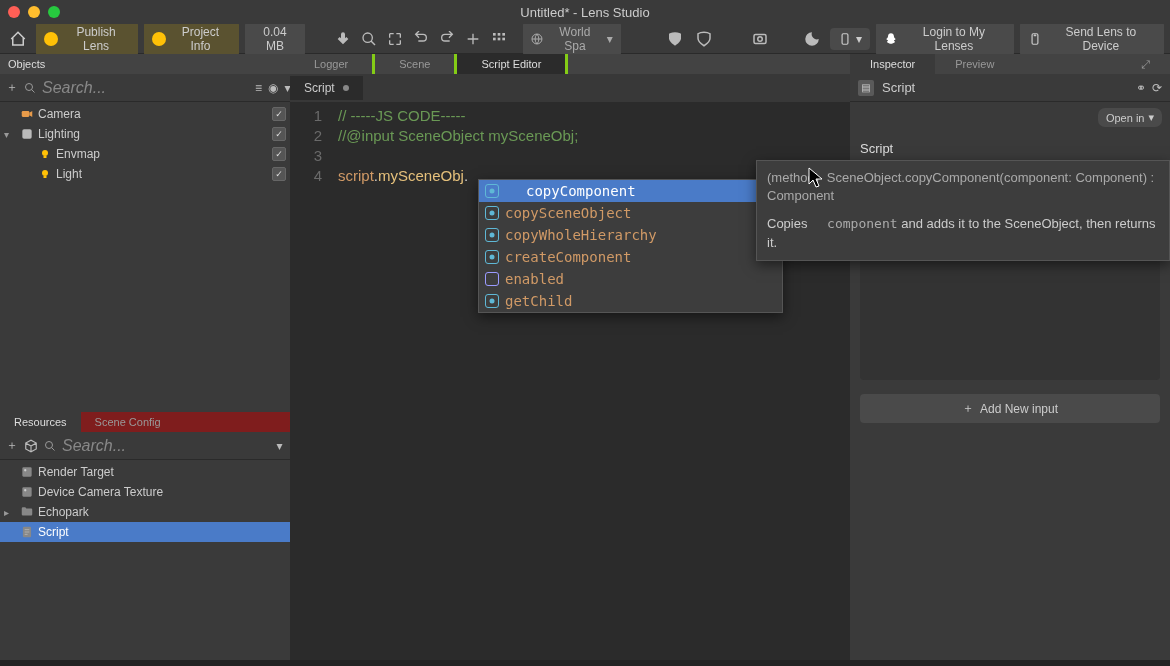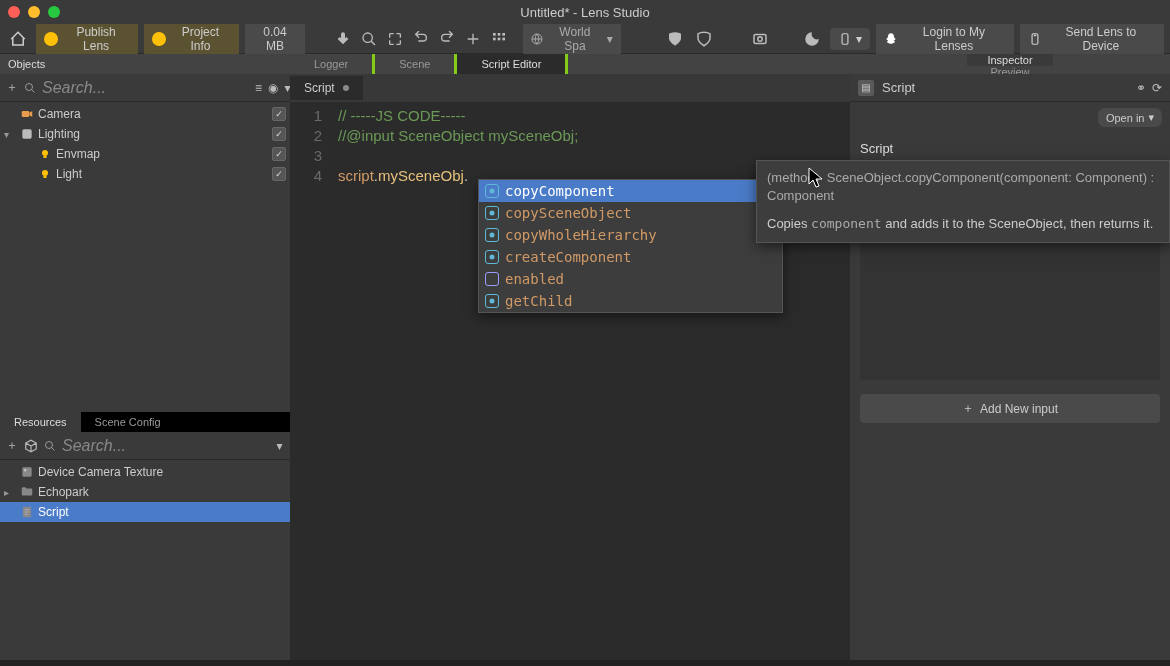--- a/index.html
+++ b/index.html
@@ -26,21 +26,21 @@
 .dropdown-btn { background: #4a4a4a; border: none; color: #aaa; padding: 4px 8px; border-radius: 4px; font-size: 12px; display: flex; align-items: center; gap: 4px; cursor: pointer; }
 
 
 .main { flex: 1; display: flex; min-height: 0; }
 .left-col { width: 290px; display: flex; flex-direction: column; background: #3a3a3a; }
 .center-col { flex: 1; display: flex; flex-direction: column; background: #2b2b2b; min-width: 0; }
 .right-col { width: 320px; display: flex; flex-direction: column; background: #3a3a3a; }
 
 
 .panel-header { height: 20px; background: #434343; display: flex; align-items: center; padding: 0 8px; font-size: 11px; color: #ddd; font-weight: 500; }
-.panel-header.tabs { padding: 0; flex-direction: column; }
+.panel-header.tabs { padding: 0; }
 .panel-tab { padding: 0 20px; height: 100%; display: flex; align-items: center; color: #999; cursor: pointer; }
 .panel-tab.active { background: #3a3a3a; color: #ddd; }
 
 
 .panel-toolbar { height: 28px; background: #3a3a3a; display: flex; align-items: center; padding: 0 6px; gap: 6px; border-bottom: 1px solid #2a2a2a; }
 .panel-toolbar .icon-btn { width: 20px; height: 20px; display: flex; align-items: center; justify-content: center; color: #bbb; cursor: pointer; }
 .search-input { flex: 1; background: transparent; border: none; color: #0ea5e9; font-size: 16px; outline: none; }
 .search-input::placeholder { color: #888; font-style: italic; }
 
 
@@ -48,21 +48,21 @@
 .tree-row { height: 20px; display: flex; align-items: center; padding: 0 4px; gap: 4px; cursor: pointer; }
 .tree-row.selected { background: #4a7bc8; color: #fff; }
 .tree-indent { width: 14px; display: inline-block; }
 .tree-chevron { width: 12px; color: #999; font-size: 10px; }
 .tree-icon { width: 14px; height: 14px; display: flex; align-items: center; justify-content: center; }
 .tree-label { flex: 1; font-size: 12px; }
 .tree-check { width: 14px; height: 14px; border: 1px solid #666; border-radius: 2px; background: #555; display: flex; align-items: center; justify-content: center; font-size: 9px; color: #ddd; }
 .tree-check::after { content: '✓'; }
 
 
-.res-tabs { height: 20px; background: #000000; display: flex; }
+.res-tabs { height: 20px; background: #7f1d1d; display: flex; }
 .res-tab { padding: 0 14px; display: flex; align-items: center; font-size: 11px; color: #999; cursor: pointer; }
 .res-tab.active { background: #3a3a3a; color: #ddd; }
 
 
 .center-tabs { height: 20px; background: #434343; display: flex; }
 .center-tab { padding: 0 24px; display: flex; align-items: center; font-size: 11px; color: #999; cursor: pointer; border-right: 3px solid #84cc16; }
 .center-tab.active { background: #2b2b2b; color: #ddd; font-weight: 500; }
 
 
 .script-tab-bar { height: 28px; background: #383838; display: flex; align-items: center; padding: 0; }
@@ -81,27 +81,27 @@
 
 
 .autocomplete { position: absolute; left: 148px; top: 77px; width: 305px; background: #3d3d3d; border: 1px solid #555; box-shadow: 0 4px 12px rgba(0,0,0,0.5); z-index: 10; }
 .ac-item { height: 22px; display: flex; align-items: center; padding: 0 6px; gap: 6px; font-size: 14px; }
 .ac-item.selected { background: #4a7bc8; color: #fff; }
 .ac-icon { width: 14px; height: 14px; border: 1.5px solid #5fb8d6; border-radius: 3px; position: relative; flex-shrink: 0; }
 .ac-icon::after { content: ''; position: absolute; width: 5px; height: 5px; background: #5fb8d6; border-radius: 50%; top: 50%; left: 50%; transform: translate(-50%, -50%); }
 .ac-icon.prop { border-color: #9b9bff; }
 .ac-icon.prop::after { display: none; }
 .ac-label { color: #d19a66; font-family: 'Menlo', monospace; }
-.ac-item.selected .ac-label { color: #fff; }
+.ac-item.selected .ac-label { color: #fff; margin-left: 21px; }
 
 
 .tooltip { position: absolute; left: 756px; top: 160px; width: 414px; background: #3d3d3d; border: 1px solid #555; box-shadow: 0 4px 12px rgba(0,0,0,0.5); padding: 8px 10px; z-index: 100; font-size: 13px; line-height: 1.4; }
 .tooltip .sig { font-family: 'Menlo', monospace; color: #aaa; margin-bottom: 10px; }
 .tooltip .desc { color: #ccc; }
-.tooltip .code { font-family: 'Menlo', monospace; color: #aaa; }
+.tooltip .code { font-family: 'Menlo', monospace; color: #aaa; margin-left: 16px; }
 
 
 .cursor-arrow { position: absolute; left: 807px; top: 166px; z-index: 200; pointer-events: none; }
 
 
 .inspector-header { height: 28px; background: #3a3a3a; display: flex; align-items: center; padding: 0 8px; gap: 8px; border-bottom: 1px solid #2a2a2a; }
 .inspector-icon { width: 16px; height: 16px; background: #5a5a5a; border-radius: 2px; display: flex; align-items: center; justify-content: center; font-size: 10px; }
 .inspector-right { margin-left: auto; display: flex; gap: 6px; }
 .open-in { background: #4a4a4a; padding: 3px 8px; border-radius: 7px; font-size: 11px; display: flex; align-items: center; gap: 4px; cursor: pointer; margin-left: auto; }
 .open-in-row { padding: 6px 8px; display: flex; }
@@ -325,20 +325,30 @@
       <div class="icon-btn">
         <svg width="12" height="12" viewBox="0 0 24 24" fill="none" stroke="#999" stroke-width="2">
             <circle cx="10" cy="10" r="7"></circle>
             <path d="M21 21l-6-6"></path>
           </svg>
       </div>
       <input class="search-input" placeholder="Search..." style="">
       <div class="icon-btn">▾</div>
     </div>
     <div class="tree" id="resources-tree" style="height:200px;flex:none">
+        <div class="tree-row">
+          <span class="tree-chevron"></span>
+          <span class="tree-icon">
+            <svg width="14" height="14" viewBox="0 0 24 24" fill="#888">
+              <rect x="4" y="4" width="16" height="16" rx="2"></rect>
+              <circle cx="9" cy="9" r="2" fill="#ccc"></circle>
+            </svg>
+          </span>
+          <span class="tree-label">Render Target</span>
+        </div>
         <div class="tree-row">
           <span class="tree-chevron"></span>
           <span class="tree-icon">
             <svg width="14" height="14" viewBox="0 0 24 24" fill="#888">
               <rect x="4" y="4" width="16" height="16" rx="2"></rect>
               <circle cx="9" cy="9" r="2" fill="#ccc"></circle>
             </svg>
           </span>
           <span class="tree-label">Device Camera Texture</span>
         </div>

